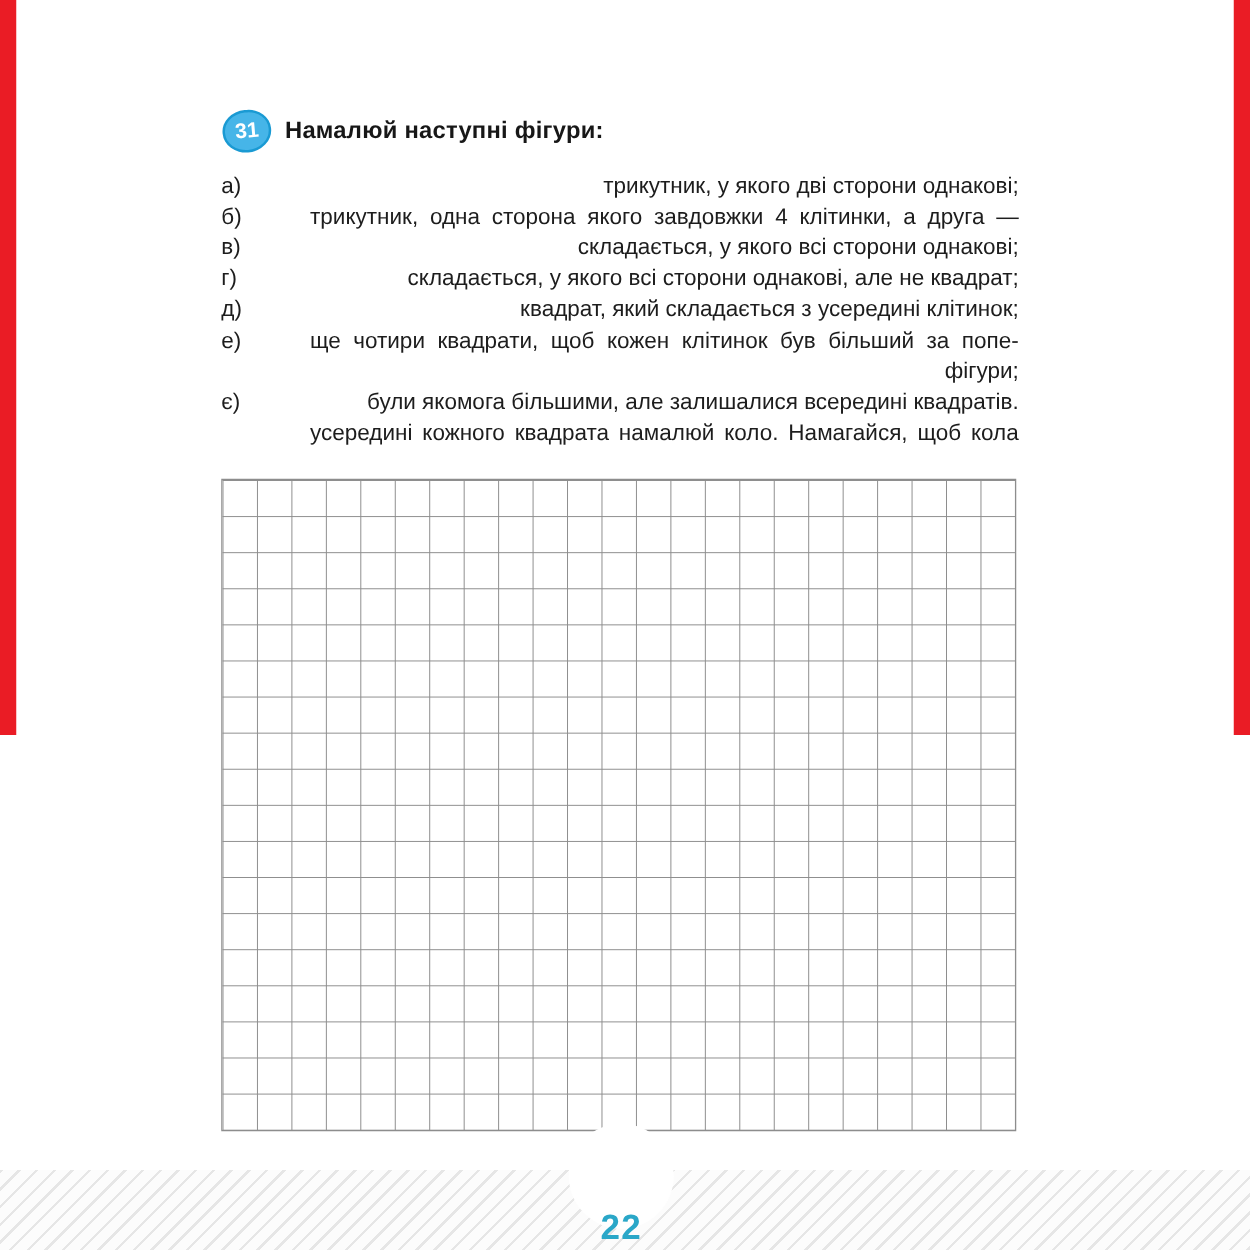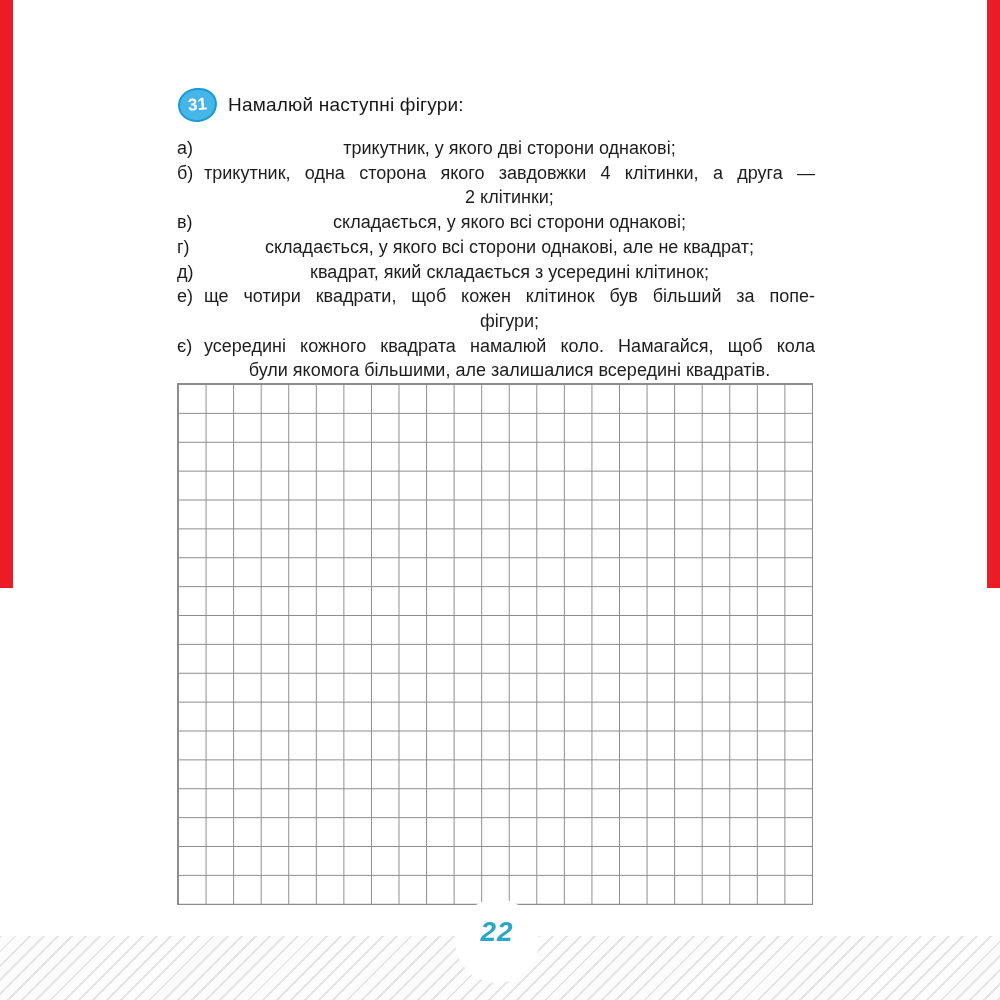--- a/index.html
+++ b/index.html
@@ -20,30 +20,30 @@
   .ex-head{position:absolute;left:177px;top:86px;width:640px;height:40px;}
   .badge{
     position:absolute;left:1px;top:2px;width:39px;height:34px;
     background:#46b5e8;border:2px solid #1a9ad3;border-radius:50% 48% 52% 50%;
     transform:rotate(-5deg);
     display:flex;align-items:center;justify-content:center;
     color:#ffffff;font-weight:bold;font-size:17px;box-sizing:border-box;
   }
   .ex-title{
     position:absolute;left:51px;top:8px;
-    font-size:19px;font-weight:normal;color:#171717;letter-spacing:.2px;
+    font-size:19px;font-weight:bold;color:#171717;letter-spacing:.2px;
   }
 
   
   .list{position:absolute;left:177px;top:136px;width:638px;font-size:18px;line-height:24.7px;}
   .item{display:flex;}
   .lbl{flex:0 0 27px;}
   .txt{flex:1;min-width:0;}
-  .ln{text-align:center;}
-  .ln.just{text-align:justify;text-align-last:justify;}
+  .ln{text-align:right;}
+  .ln.just{text-align:justify;text-align-last:justify;margin-left:44px;}
 
   
   .grid{
     position:absolute;left:177px;top:383px;width:636px;height:522px;
     box-sizing:border-box;border:1px solid #8d8d8d;
     background-image:
       linear-gradient(to right,#8d8d8d 1px,transparent 1px),
       linear-gradient(to bottom,#8d8d8d 1px,transparent 1px);
     background-size:calc(100%/23) calc(100%/18);
   }
@@ -51,24 +51,23 @@
   
   .footer-stripes{
     position:absolute;left:0;top:936px;width:1000px;height:64px;
     background:repeating-linear-gradient(135deg,#e6e6e6 0px,#e6e6e6 2px,#fcfcfc 2px,#fcfcfc 10px);
   }
   .page-num-notch{
     position:absolute;left:455px;top:899px;width:84px;height:84px;
     border-radius:50%;background:#ffffff;
   }
   .page-num{
-    position:absolute;left:447px;top:916px;width:100px;
+    position:absolute;left:447px;top:966px;width:100px;
     text-align:center;font-size:28px;font-weight:bold;color:#2aa7c8;
     letter-spacing:1px;
-    font-style:italic;
   }
 </style>
 </head>
 <body>
 
 <div class="page">
 
   <div class="edge left"></div>
   <div class="edge right"></div>
 
@@ -85,21 +84,20 @@
       <span class="lbl">а)</span>
       <div class="txt">
         <div class="ln">трикутник, у якого дві сторони однакові;</div>
       </div>
     </div>
 
     <div class="item">
       <span class="lbl">б)</span>
       <div class="txt">
         <div class="ln just">трикутник, одна сторона якого завдовжки 4 клітинки, а друга —</div>
-        <div class="ln">2 клітинки;</div>
       </div>
     </div>
 
     <div class="item">
       <span class="lbl">в)</span>
       <div class="txt">
         <div class="ln">складається, у якого всі сторони однакові;</div>
       </div>
     </div>
 
@@ -121,22 +119,22 @@
       <span class="lbl">е)</span>
       <div class="txt">
         <div class="ln just">ще чотири квадрати, щоб кожен клітинок був більший за попе-</div>
         <div class="ln">фігури;</div>
       </div>
     </div>
 
     <div class="item">
       <span class="lbl">є)</span>
       <div class="txt">
+        <div class="ln">були якомога більшими, але залишалися всередині квадратів.</div>
         <div class="ln just">усередині кожного квадрата намалюй коло. Намагайся, щоб кола</div>
-        <div class="ln">були якомога більшими, але залишалися всередині квадратів.</div>
       </div>
     </div>
 
   </div>
 
   <div class="grid"></div>
 
   <div class="footer-stripes"></div>
   <div class="page-num-notch"></div>
   <div class="page-num">22</div>

